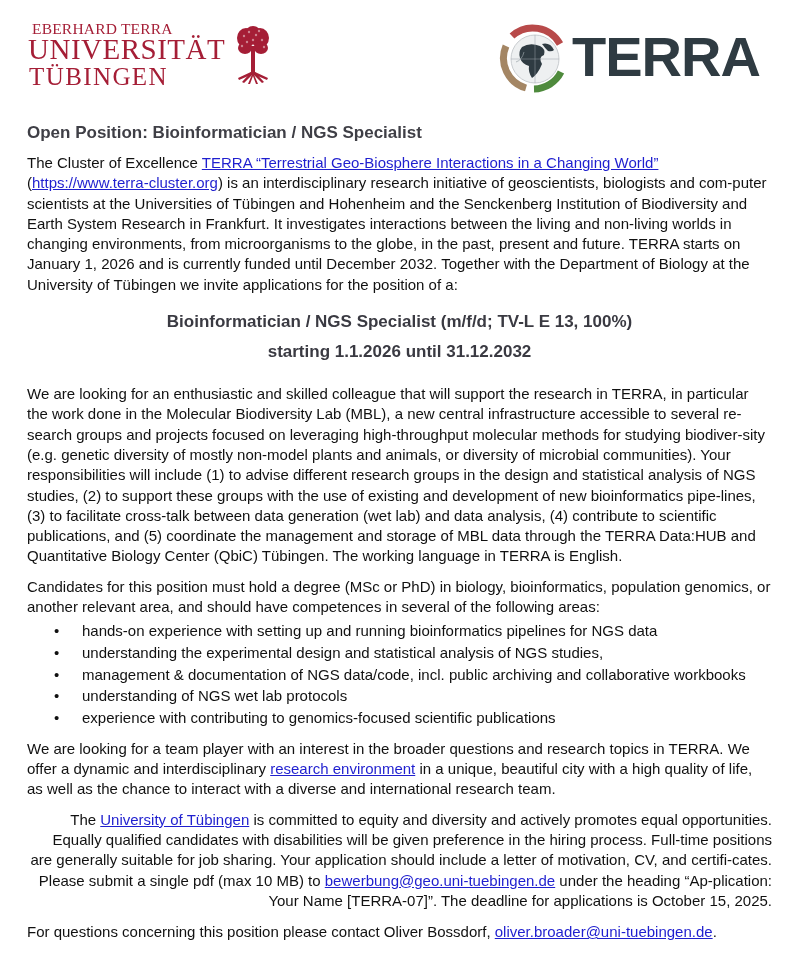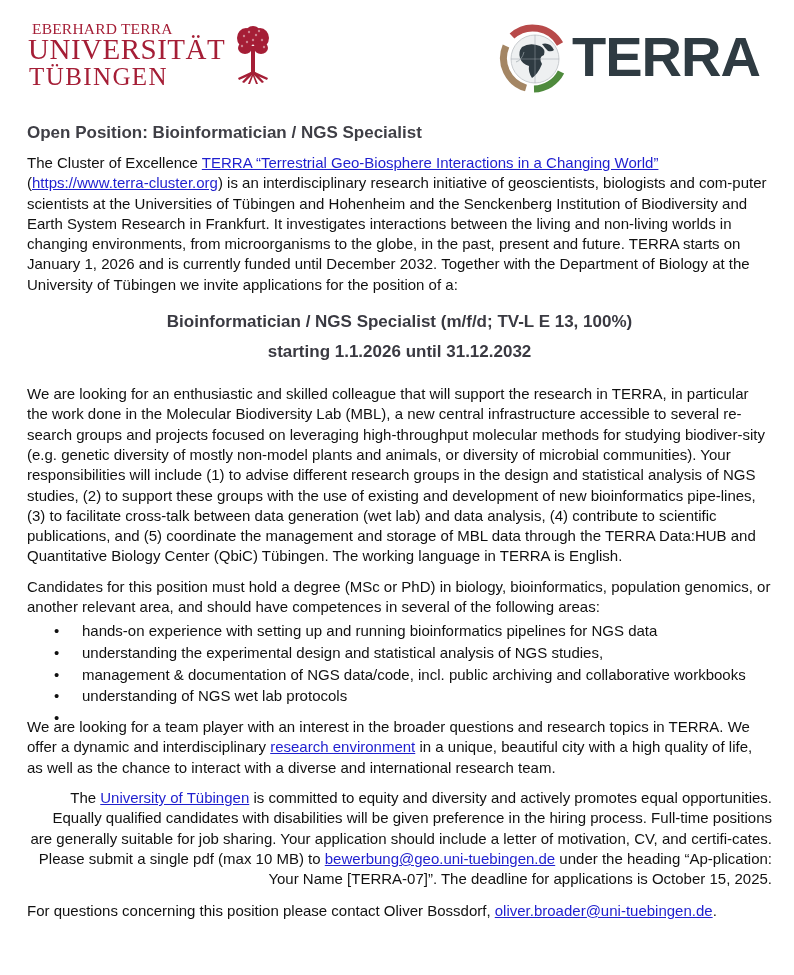--- a/index.html
+++ b/index.html
@@ -90,21 +90,21 @@
 
   <p class="p2">We are looking for an enthusiastic and skilled colleague that will support the research in TERRA, in particular the work done in the Molecular Biodiversity Lab (MBL), a new central infrastructure accessible to several re-search groups and projects focused on leveraging high-throughput molecular methods for studying biodiver-sity (e.g. genetic diversity of mostly non-model plants and animals, or diversity of microbial communities). Your responsibilities will include (1) to advise different research groups in the design and statistical analysis of NGS studies, (2) to support these groups with the use of existing and development of new bioinformatics pipe-lines, (3) to facilitate cross-talk between data generation (wet lab) and data analysis, (4) contribute to scientific publications, and (5) coordinate the management and storage of MBL data through the TERRA Data:HUB and Quantitative Biology Center (QbiC) Tübingen. The working language in TERRA is English.</p>
 
   <p class="p3">Candidates for this position must hold a degree (MSc or PhD) in biology, bioinformatics, population genomics, or another relevant area, and should have competences in several of the following areas:</p>
 
   <ul>
     <li><span class="bullet">•</span><span>hands-on experience with setting up and running bioinformatics pipelines for NGS data</span></li>
     <li><span class="bullet">•</span><span>understanding the experimental design and statistical analysis of NGS studies,</span></li>
     <li><span class="bullet">•</span><span>management &amp; documentation of NGS data/code, incl. public archiving and collaborative workbooks</span></li>
     <li><span class="bullet">•</span><span>understanding of NGS wet lab protocols</span></li>
-    <li><span class="bullet">•</span></li>
+    <li><span class="bullet">•</span><span>experience with contributing to genomics-focused scientific publications</span></li>
   </ul>
 
   <p class="p4"><span>We are looking for a team player with an interest in the broader questions and research topics in TERRA. We offer a dynamic and interdisciplinary </span><a href="#">research environment</a><span> in a unique, beautiful city with a high quality of life, as well as the chance to interact with a diverse and international research team.</span></p>
 
   <p class="p5"><span>The </span><a href="#">University of Tübingen</a><span> is committed to equity and diversity and actively promotes equal opportunities. Equally qualified candidates with disabilities will be given preference in the hiring process. Full-time positions are generally suitable for job sharing. Your application should include a letter of motivation, CV, and certifi-cates. Please submit a single pdf (max 10 MB) to </span><a href="#">bewerbung@geo.uni-tuebingen.de</a><span> under the heading “Ap-plication: Your Name [TERRA-07]”. The deadline for applications is October 15, 2025.</span></p>
 
   <p><span>For questions concerning this position please contact Oliver Bossdorf, </span><a href="#">oliver.broader@uni-tuebingen.de</a><span>.</span></p>
 </div>
 
 </body></html>

